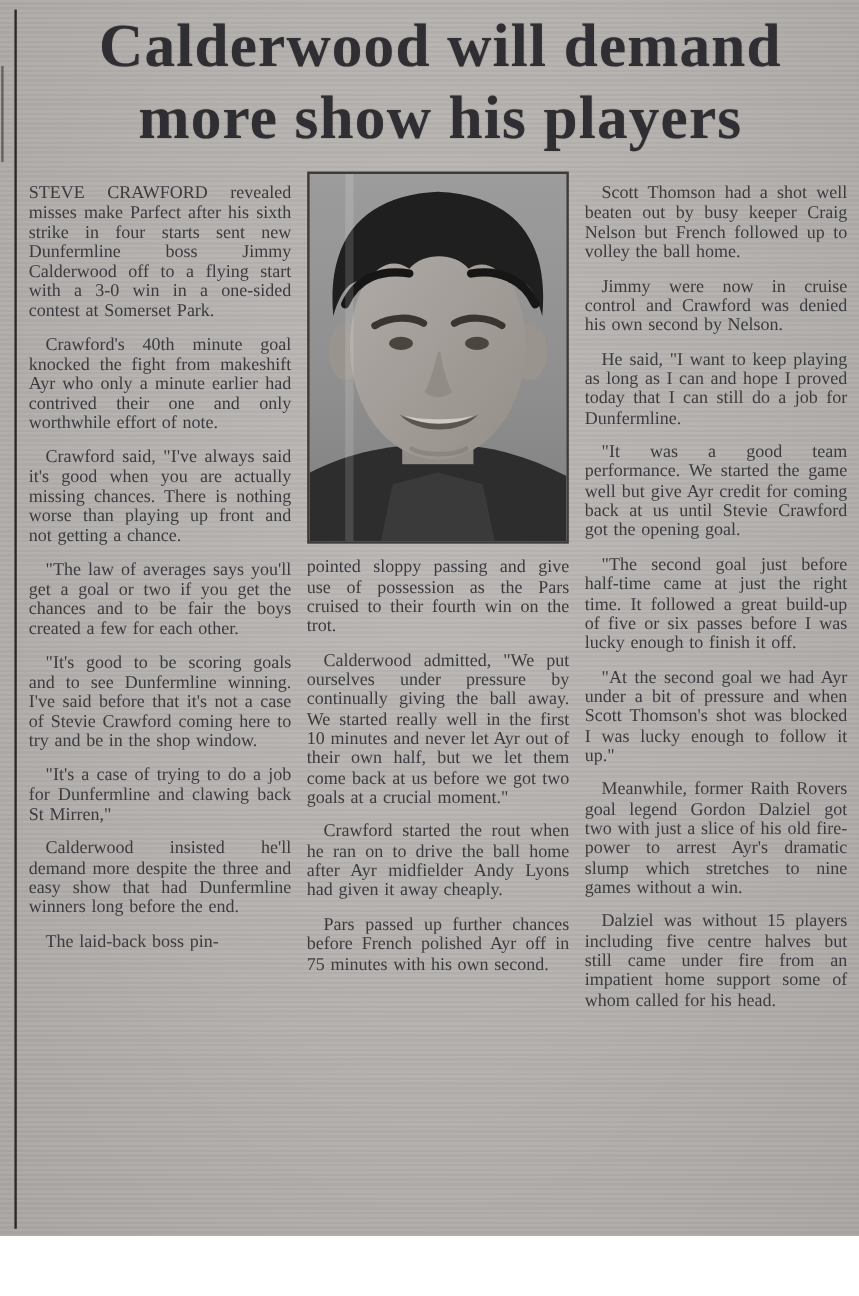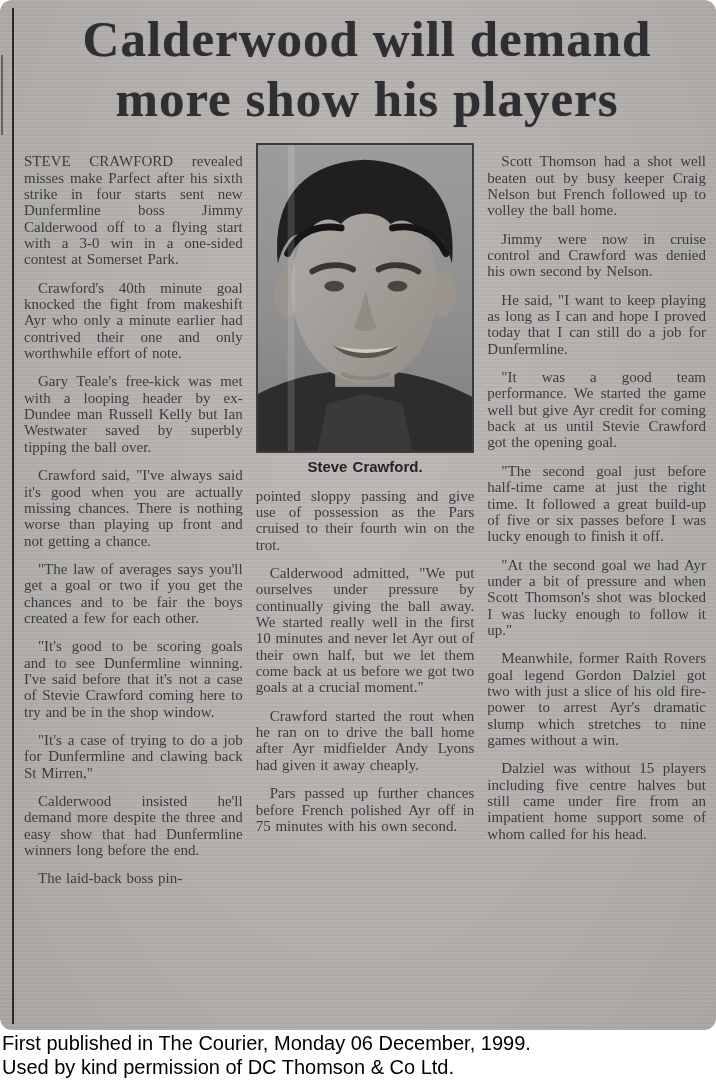--- a/index.html
+++ b/index.html
@@ -12,21 +12,20 @@
   }
   
   .paper{
     position:relative;
     width:716px;height:1030px;
     background:
       repeating-linear-gradient(0deg, rgba(255,255,255,0.03) 0 2px, rgba(0,0,0,0.025) 2px 4px),
       radial-gradient(ellipse at 50% 40%, #bbb8b5 0%, #b3b0ad 55%, #a9a6a3 100%);
     color:#3b3b3f;
     overflow:hidden;
-    border-radius:12px;
   }
   .left-rule{
     position:absolute;left:12px;top:8px;bottom:6px;width:2px;
     background:#2b2b2b;
   }
   .left-stub{
     position:absolute;left:1px;top:55px;height:80px;width:2px;
     background:rgba(40,40,40,.55);
   }
   .headline{
@@ -104,21 +103,20 @@
     <h1 class="headline">
       <span>Calderwood will demand</span><br>
       <span>more show his players</span>
     </h1>
 
     <div class="columns">
 
       <div class="col col-1">
           <p class="para">STEVE CRAWFORD revealed misses make Parfect after his sixth strike in four starts sent new Dunfermline boss Jimmy Calderwood off to a flying start with a 3-0 win in a one-sided contest at Somerset Park.</p>
           <p class="para">Crawford's 40th minute goal knocked the fight from makeshift Ayr who only a minute earlier had contrived their one and only worthwhile effort of note.</p>
-          <p class="para">Gary Teale's free-kick was met with a looping header by ex-Dundee man Russell Kelly but Ian Westwater saved by superbly tipping the ball over.</p>
           <p class="para">Crawford said, "I've always said it's good when you are actually missing chances. There is nothing worse than playing up front and not getting a chance.</p>
           <p class="para">"The law of averages says you'll get a goal or two if you get the chances and to be fair the boys created a few for each other.</p>
           <p class="para">"It's good to be scoring goals and to see Dunfermline winning. I've said before that it's not a case of Stevie Crawford coming here to try and be in the shop window.</p>
           <p class="para">"It's a case of trying to do a job for Dunfermline and clawing back St Mirren,"</p>
           <p class="para">Calderwood insisted he'll demand more despite the three and easy show that had Dunfermline winners long before the end.</p>
           <p class="para">The laid-back boss pin-</p>
         </div>
 
       <div class="col col-2">
         <figure class="photo-figure">
@@ -163,21 +161,20 @@
               <path d="M76,203 C90,220 128,220 142,203 C128,212 90,212 76,203 Z" fill="#5c544e"></path>
               <path d="M80,204 C95,213 123,213 138,204 C124,208 94,208 80,204 Z" fill="#cfcac4"></path>
 
               <path d="M86,232 C96,238 122,238 132,232" stroke="#857f7a" stroke-width="4" fill="none" opacity="0.7" stroke-linecap="round"></path>
 
               <path d="M60,310 L70,262 L108,252 L146,262 L156,310 Z" fill="#3a3a3a"></path>
 
               <rect x="30" y="0" width="7" height="310" fill="#ffffff" opacity="0.14"></rect>
             </svg>
           </div>
-          <figcaption class="photo-caption">Steve Crawford.</figcaption>
         </figure>
         <div>
             <p class="para">pointed sloppy passing and give use of possession as the Pars cruised to their fourth win on the trot.</p>
             <p class="para">Calderwood admitted, "We put ourselves under pressure by continually giving the ball away. We started really well in the first 10 minutes and never let Ayr out of their own half, but we let them come back at us before we got two goals at a crucial moment."</p>
             <p class="para">Crawford started the rout when he ran on to drive the ball home after Ayr midfielder Andy Lyons had given it away cheaply.</p>
             <p class="para">Pars passed up further chances before French polished Ayr off in 75 minutes with his own second.</p>
           </div>
       </div>
 
       <div class="col col-3">
@@ -187,18 +184,14 @@
           <p class="para">"It was a good team performance. We started the game well but give Ayr credit for coming back at us until Stevie Crawford got the opening goal.</p>
           <p class="para">"The second goal just before half-time came at just the right time. It followed a great build-up of five or six passes before I was lucky enough to finish it off.</p>
           <p class="para">"At the second goal we had Ayr under a bit of pressure and when Scott Thomson's shot was blocked I was lucky enough to follow it up."</p>
           <p class="para">Meanwhile, former Raith Rovers goal legend Gordon Dalziel got two with just a slice of his old fire-power to arrest Ayr's dramatic slump which stretches to nine games without a win.</p>
           <p class="para">Dalziel was without 15 players including five centre halves but still came under fire from an impatient home support some of whom called for his head.</p>
         </div>
 
     </div>
   </div>
 
-  <div class="footer">
-    <div>First published in The Courier, Monday 06 December, 1999.</div>
-    <div>Used by kind permission of DC Thomson &amp; Co Ltd.</div>
-  </div>
 
 </div>
 
 </body></html>

